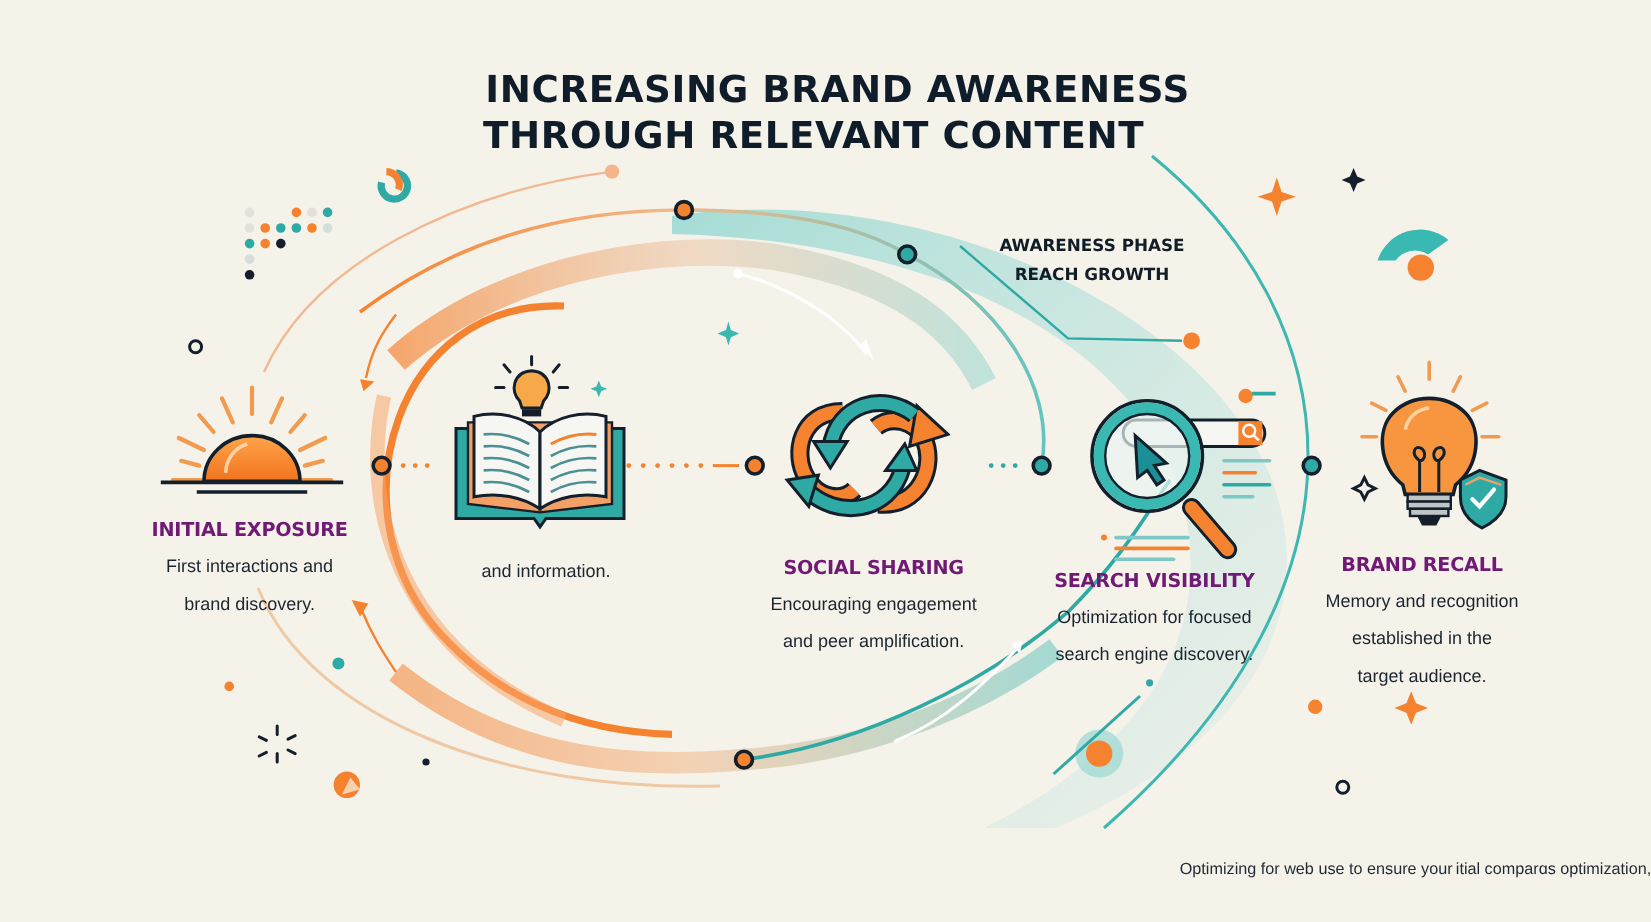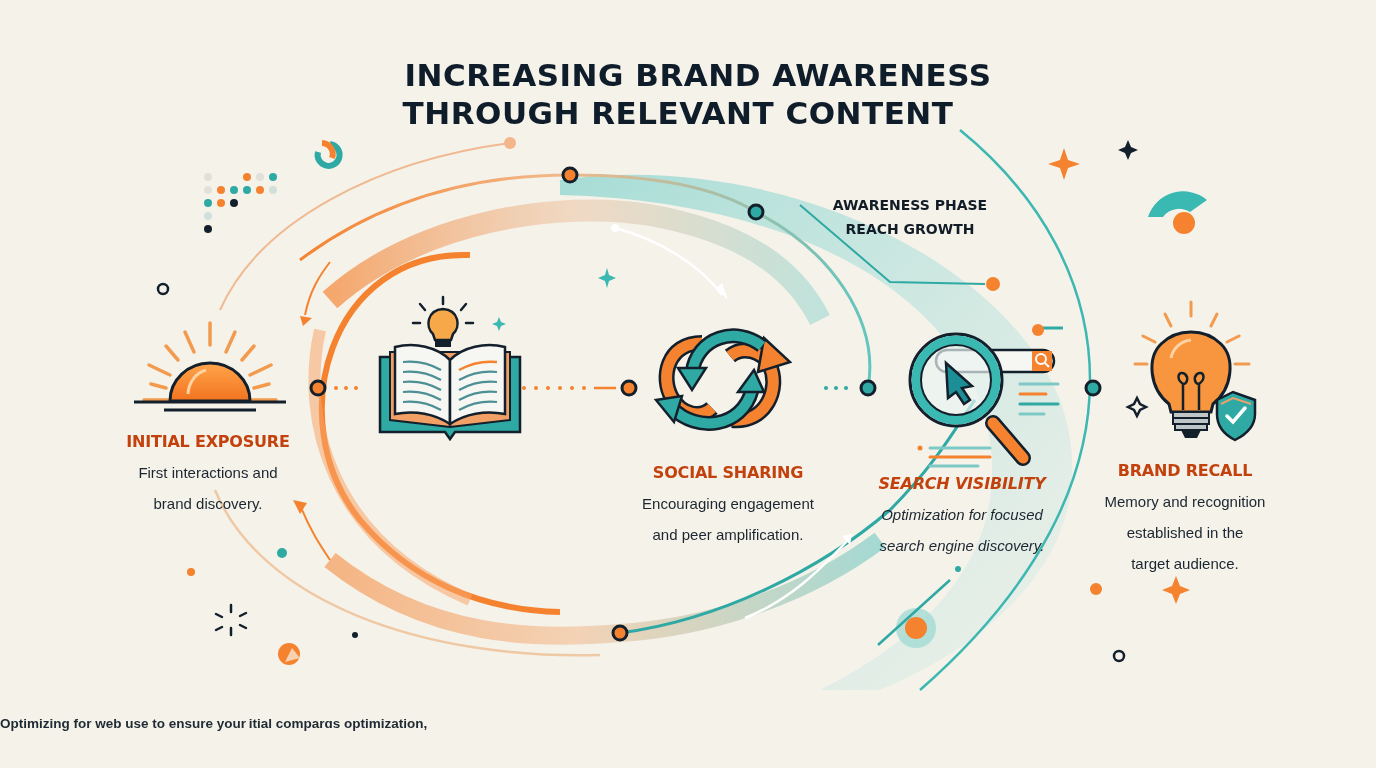--- a/index.html
+++ b/index.html
@@ -20,28 +20,28 @@
   .phase {
     position:absolute; left:790px; width:240px; text-align:center;
     font-family:"DejaVu Sans", sans-serif; font-weight:bold; font-size:14px;
     color:#111c27; line-height:24px;
   }
   .phase.p1 { top:193px; }
   .phase.p2 { top:217px; }
   .stage { position:absolute; text-align:center; }
   .stage .name {
     font-family:"DejaVu Sans", sans-serif; font-weight:bold; font-size:16px;
-    color:#c2410c; white-space:nowrap; letter-spacing:-0.2px;
+    color:#701a75; white-space:nowrap; letter-spacing:-0.2px;
   }
   .stage .desc {
     font-size:15px; line-height:19px; color:#1b2630; margin-top:12px;
   }
   .footer {
-    position:absolute; left:0; width:1376px; text-align:left;
-    font-size:13.5px; color:#1f2a33; line-height:21px;font-weight:bold;
+    position:absolute; left:0; width:1376px; text-align:right;
+    font-size:13.5px; color:#1f2a33; line-height:21px;
   }
   .icon { position:absolute; }
 </style>
 </head>
 <body>
 
 <svg class="canvas" width="1376" height="768" viewBox="0 0 1376 768">
   <defs>
     <linearGradient id="gOT" x1="0" y1="0" x2="1" y2="0">
       <stop offset="0" stop-color="#f5822f"></stop>
@@ -295,29 +295,30 @@
 <div class="phase p1">AWARENESS PHASE</div>
 <div class="phase p2">REACH GROWTH</div>
 
 <div class="stage" style="left:118px;top:432px;width:180px;">
   <div class="name">INITIAL EXPOSURE</div>
   <div class="desc">First interactions and</div>
   <div class="desc">brand discovery.</div>
 </div>
 
 <div class="stage" style="left:340px;top:455px;width:230px;">
+  <div class="desc">and information.</div>
 </div>
 
 <div class="stage" style="left:628px;top:463px;width:200px;">
   <div class="name">SOCIAL SHARING</div>
   <div class="desc">Encouraging engagement</div>
   <div class="desc">and peer amplification.</div>
 </div>
 
-<div class="stage" style="left:862px;top:474px;width:200px;font-style:italic;">
+<div class="stage" style="left:862px;top:474px;width:200px;">
   <div class="name">SEARCH VISIBILITY</div>
   <div class="desc">Optimization for focused</div>
   <div class="desc">search engine discovery.</div>
 </div>
 
 <div class="stage" style="left:1090px;top:461px;width:190px;">
   <div class="name">BRAND RECALL</div>
   <div class="desc">Memory and recognition</div>
   <div class="desc">established in the</div>
   <div class="desc">target audience.</div>

